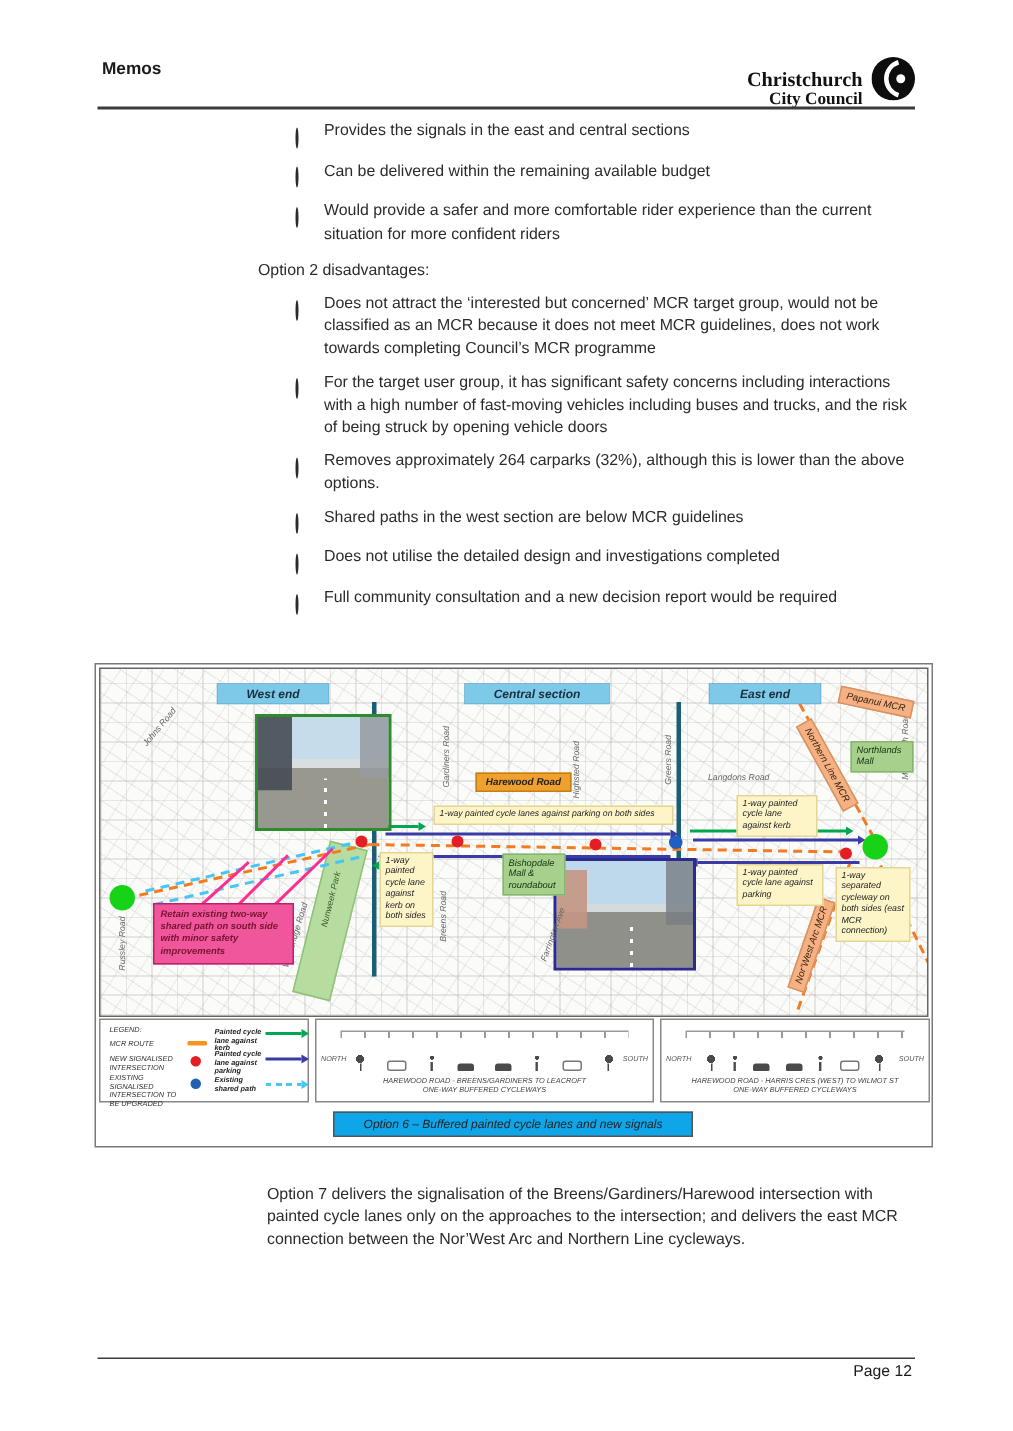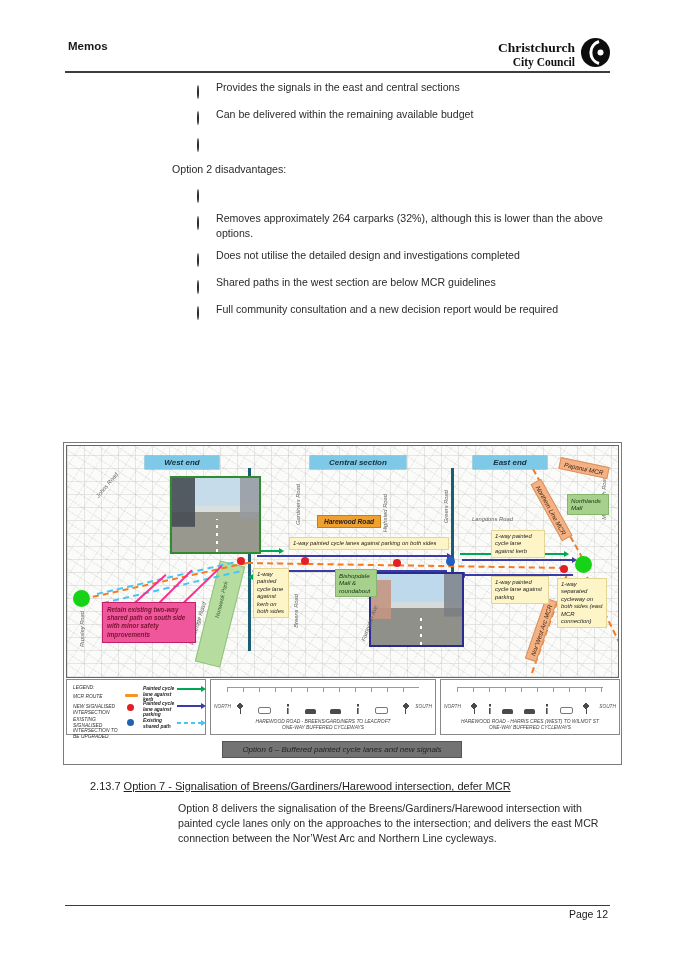--- a/index.html
+++ b/index.html
@@ -1,21 +1,21 @@
 <!DOCTYPE html>
 <html><head>
 <meta charset="utf-8">
 <style>
   html,body{margin:0;padding:0;}
   body{width:675px;height:954px;background:#ffffff;position:relative;
        font-family:"Liberation Sans",sans-serif;color:#262626;overflow:hidden;}
 
   
   .hdr-title{position:absolute;left:68px;top:40px;font-size:11.5px;font-weight:bold;color:#1a1a1a;}
-  .logo{position:absolute;right:65px;top:38px;display:flex;align-items:center;gap:6px;}
+  .logo{position:absolute;right:65px;top:38px;display:flex;align-items:flex-end;gap:6px;}
   .logo-text{text-align:right;font-family:"Liberation Serif",serif;font-weight:bold;color:#111;line-height:1.05;}
   .logo-line1{font-size:13.5px;}
   .logo-line2{font-size:11.5px;}
   .hdr-rule{position:absolute;left:65px;right:65px;top:71px;border-top:2px solid #3c3c3c;}
 
   
   .content{position:absolute;left:0;top:80px;right:0;font-size:10.6px;line-height:15.2px;color:#2b2b2b;}
   .b1{display:flex;margin-bottom:7px;}
   .b1 .mark{width:20px;margin-left:152px;flex:none;padding-top:5px;}
   .disc{width:4px;height:4px;border-radius:50%;background:#2b2b2b;}
@@ -114,21 +114,21 @@
   .ic-tree{width:6px;height:11px;
     background:radial-gradient(circle at 50% 27%, #4a4a4a 2.6px, transparent 2.8px),
                linear-gradient(#4a4a4a 0 0) no-repeat 50% 100%/1px 5px;}
   .ic-person{width:4px;height:10px;
     background:radial-gradient(circle at 50% 12%, #4a4a4a 1.3px, transparent 1.5px),
                linear-gradient(#4a4a4a 0 0) no-repeat 50% 100%/1.6px 6.5px;}
   .ic-car{width:11px;height:5px;background:#4a4a4a;border-radius:2px 2px 1px 1px;}
   .ic-carol{width:11px;height:5px;border:1px solid #777;border-radius:2px;background:transparent;}
 
   .fig-cap{position:absolute;left:158px;top:298px;width:238px;height:15px;border:1px solid #555;
-           background:#737373;text-align:center;font-size:8px;line-height:15px;color:#222;}
+           background:#0ea5e9;text-align:center;font-size:8px;line-height:15px;color:#222;}
 
   
   .section-block{position:absolute;left:0;top:780px;right:0;}
   .sec-head{margin-left:90px;font-size:11px;color:#1f1f1f;}
   .sec-num{margin-right:3px;}
   .sec-title{text-decoration:underline;}
   .sec-bullet{display:flex;margin-top:9px;font-size:10.6px;line-height:15.2px;color:#2b2b2b;}
   .sec-bullet .mark{width:15px;margin-left:163px;flex:none;padding-top:5px;}
   .sec-bullet .txt{max-width:434px;}
 
@@ -161,40 +161,46 @@
     <div class="b2">
       <span class="mark"><span class="circ"></span></span>
       <span class="txt">Provides the signals in the east and central sections</span>
     </div>
     <div class="b2">
       <span class="mark"><span class="circ"></span></span>
       <span class="txt">Can be delivered within the remaining available budget</span>
     </div>
     <div class="b2">
       <span class="mark"><span class="circ"></span></span>
+      <span class="txt">Would provide a safer and more comfortable rider experience than the current situation for more confident riders</span>
     </div>
 
     <div class="b1" style="margin-top:9px;">
       <span class="mark"><span class="disc"></span></span>
       <span class="txt">Option 2 disadvantages:</span>
     </div>
     <div class="b2">
       <span class="mark"><span class="circ"></span></span>
+      <span class="txt">Does not attract the ‘interested but concerned’ MCR target group, would not be classified as an MCR because it does not meet MCR guidelines, does not work towards completing Council’s MCR programme</span>
+    </div>
+    <div class="b2">
+      <span class="mark"><span class="circ"></span></span>
+      <span class="txt">For the target user group, it has significant safety concerns including interactions with a high number of fast-moving vehicles including buses and trucks, and the risk of being struck by opening vehicle doors</span>
     </div>
     <div class="b2">
       <span class="mark"><span class="circ"></span></span>
       <span class="txt">Removes approximately 264 carparks (32%), although this is lower than the above options.</span>
     </div>
     <div class="b2">
       <span class="mark"><span class="circ"></span></span>
+      <span class="txt">Shared paths in the west section are below MCR guidelines</span>
+    </div>
+    <div class="b2">
+      <span class="mark"><span class="circ"></span></span>
       <span class="txt">Does not utilise the detailed design and investigations completed</span>
-    </div>
-    <div class="b2">
-      <span class="mark"><span class="circ"></span></span>
-      <span class="txt">Shared paths in the west section are below MCR guidelines</span>
     </div>
     <div class="b2">
       <span class="mark"><span class="circ"></span></span>
       <span class="txt">Full community consultation and a new decision report would be required</span>
     </div>
   </div>
 
   <div class="figure">
     <div class="map">
 
@@ -331,24 +337,21 @@
       <div class="xs-cap">
         <div>HAREWOOD ROAD - HARRIS CRES (WEST) TO WILMOT ST</div>
         <div>ONE-WAY BUFFERED CYCLEWAYS</div>
       </div>
     </div>
 
     <div class="fig-cap">Option 6 – Buffered painted cycle lanes and new signals</div>
   </div>
 
   <div class="section-block">
-    <div class="sec-head">
-      <span class="sec-num">2.13.7</span><span class="sec-title">Option 7 - Signalisation of Breens/Gardiners/Harewood intersection, defer MCR</span>
-    </div>
     <div class="sec-bullet">
       <span class="mark"><span class="disc"></span></span>
-      <span class="txt">Option 8 delivers the signalisation of the Breens/Gardiners/Harewood intersection with painted cycle lanes only on the approaches to the intersection; and delivers the east MCR connection between the Nor’West Arc and Northern Line cycleways.</span>
+      <span class="txt">Option 7 delivers the signalisation of the Breens/Gardiners/Harewood intersection with painted cycle lanes only on the approaches to the intersection; and delivers the east MCR connection between the Nor’West Arc and Northern Line cycleways.</span>
     </div>
   </div>
 
   <div class="ftr-rule"></div>
   <div class="ftr-page">Page 12</div>
 </div>
 
 </body></html>

